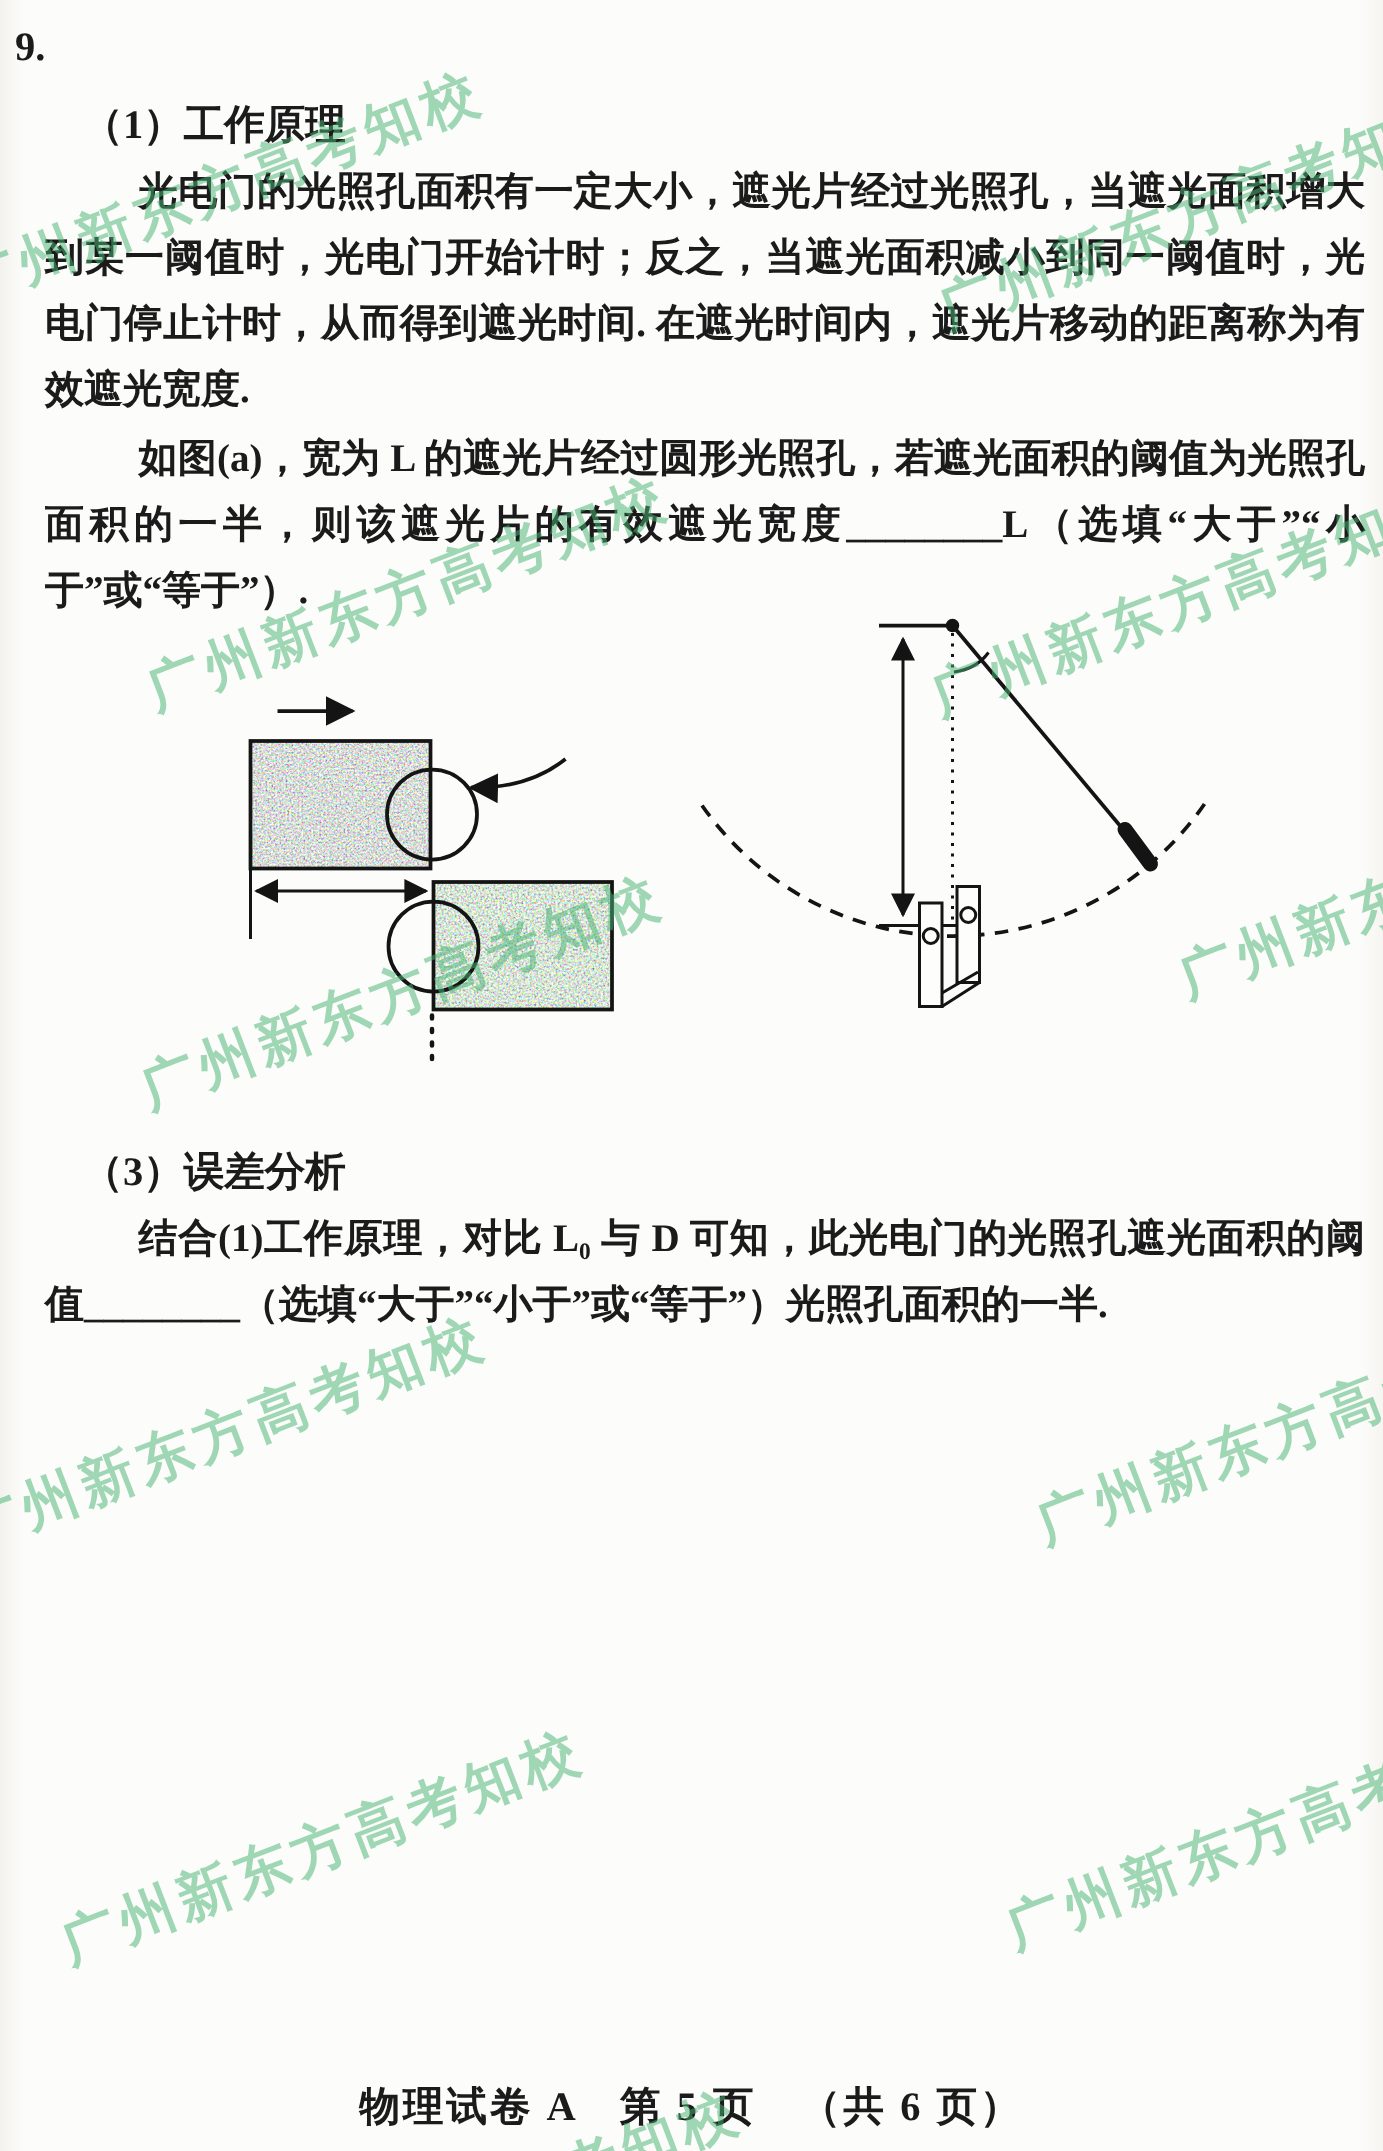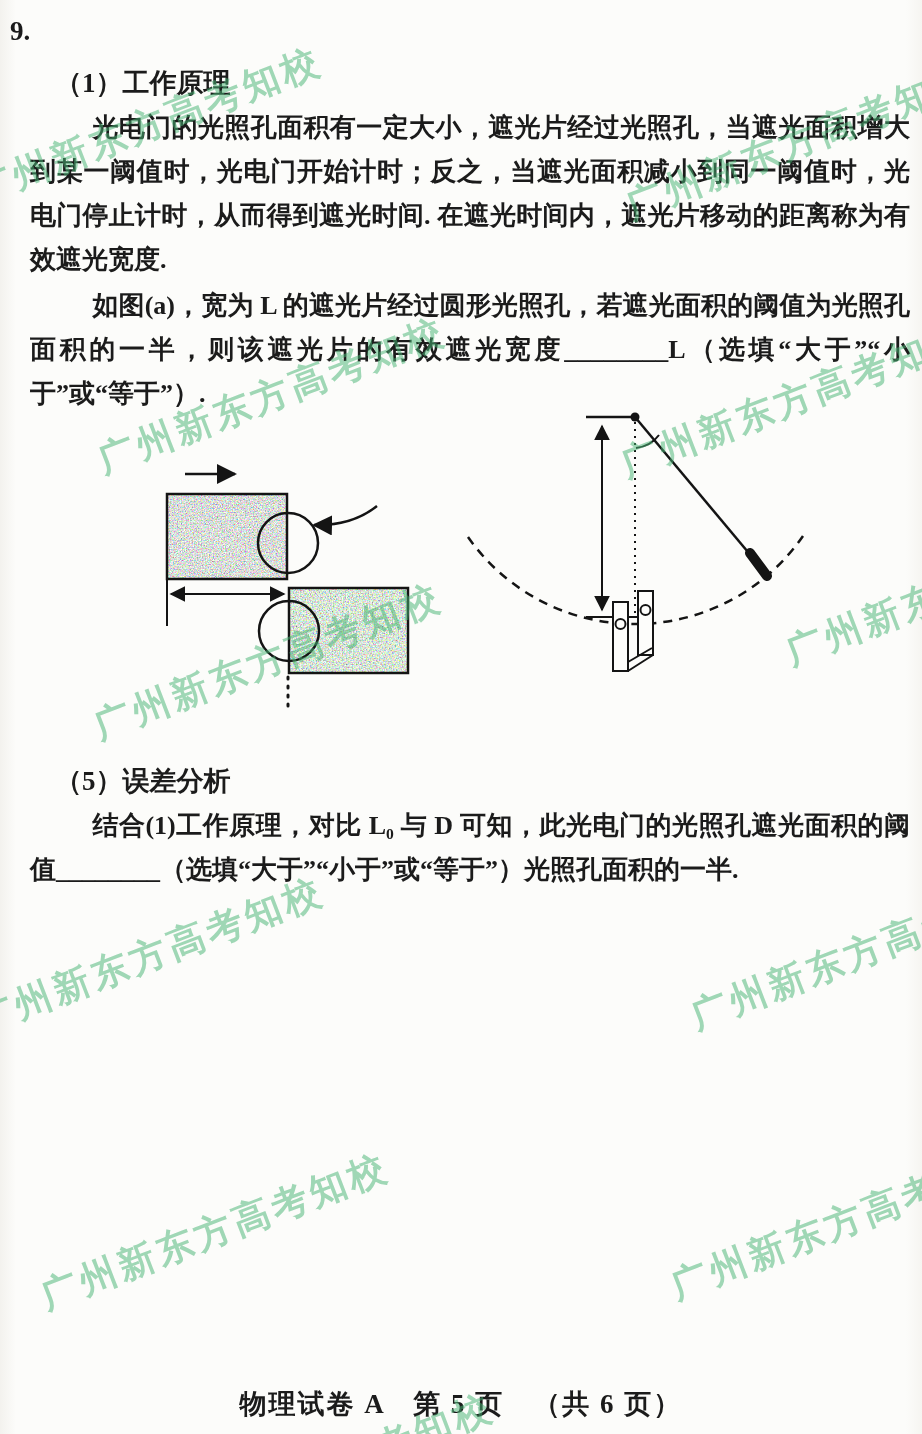--- a/index.html
+++ b/index.html
@@ -155,21 +155,21 @@
         <text x="156" y="277" font-size="19" text-anchor="end"></text>
         <text x="207" y="213" font-size="19" transform="rotate(-10 207 213)"></text>
         <text x="287" y="209" font-size="19"></text>
         <text x="153" y="301" font-size="21"></text>
 
         <text class="cap" x="163" y="342" font-size="27"></text>
       </svg>
     </div>
 
 
-    <div class="heading gap-top">（5）误差分析</div>
+    <div class="heading gap-top">（3）误差分析</div>
     <p class="para">结合(1)工作原理，对比 L₀ 与 D 可知，此光电门的光照孔遮光面积的阈值________（选填“大于”“小于”或“等于”）光照孔面积的一半.</p>
 
   </div>
 
   <div class="footer">物理试卷 A　第 5 页　（共 6 页）</div>
 
   <div class="wm-layer">
     <span class="wm">广州新东方高考知校</span>
     <span class="wm">广州新东方高考知校</span>
     <span class="wm">广州新东方高考知校</span>

